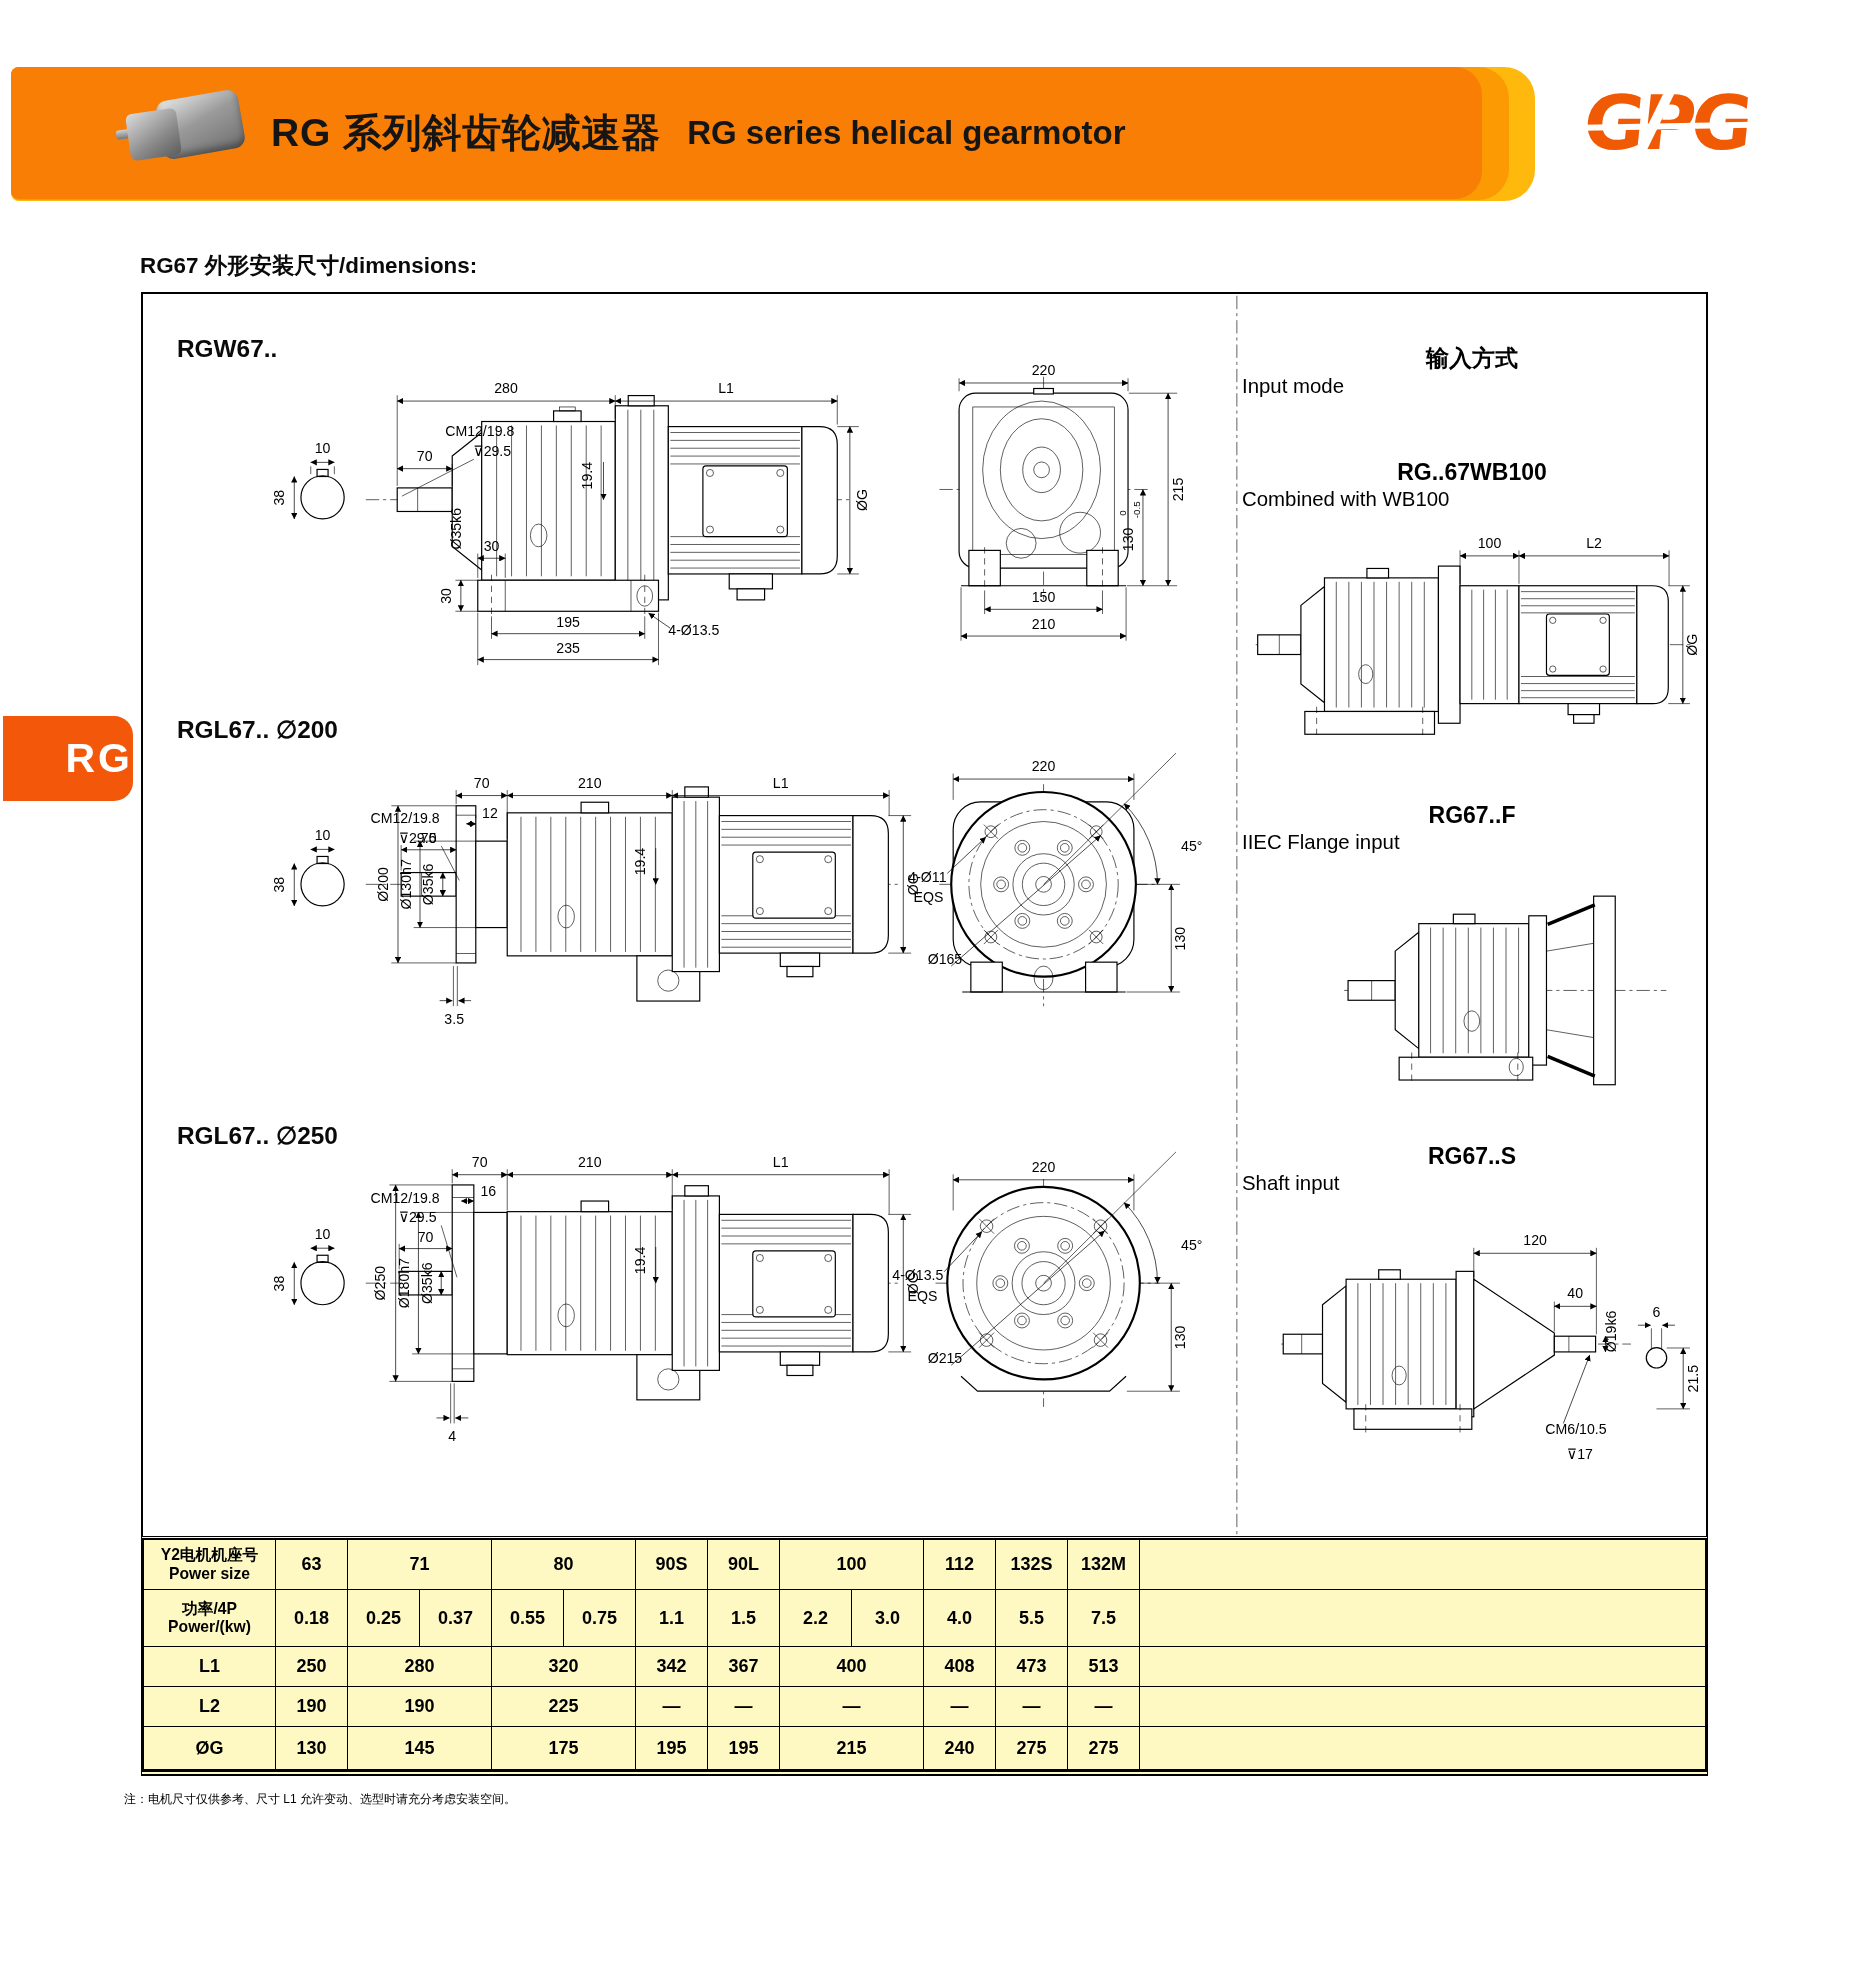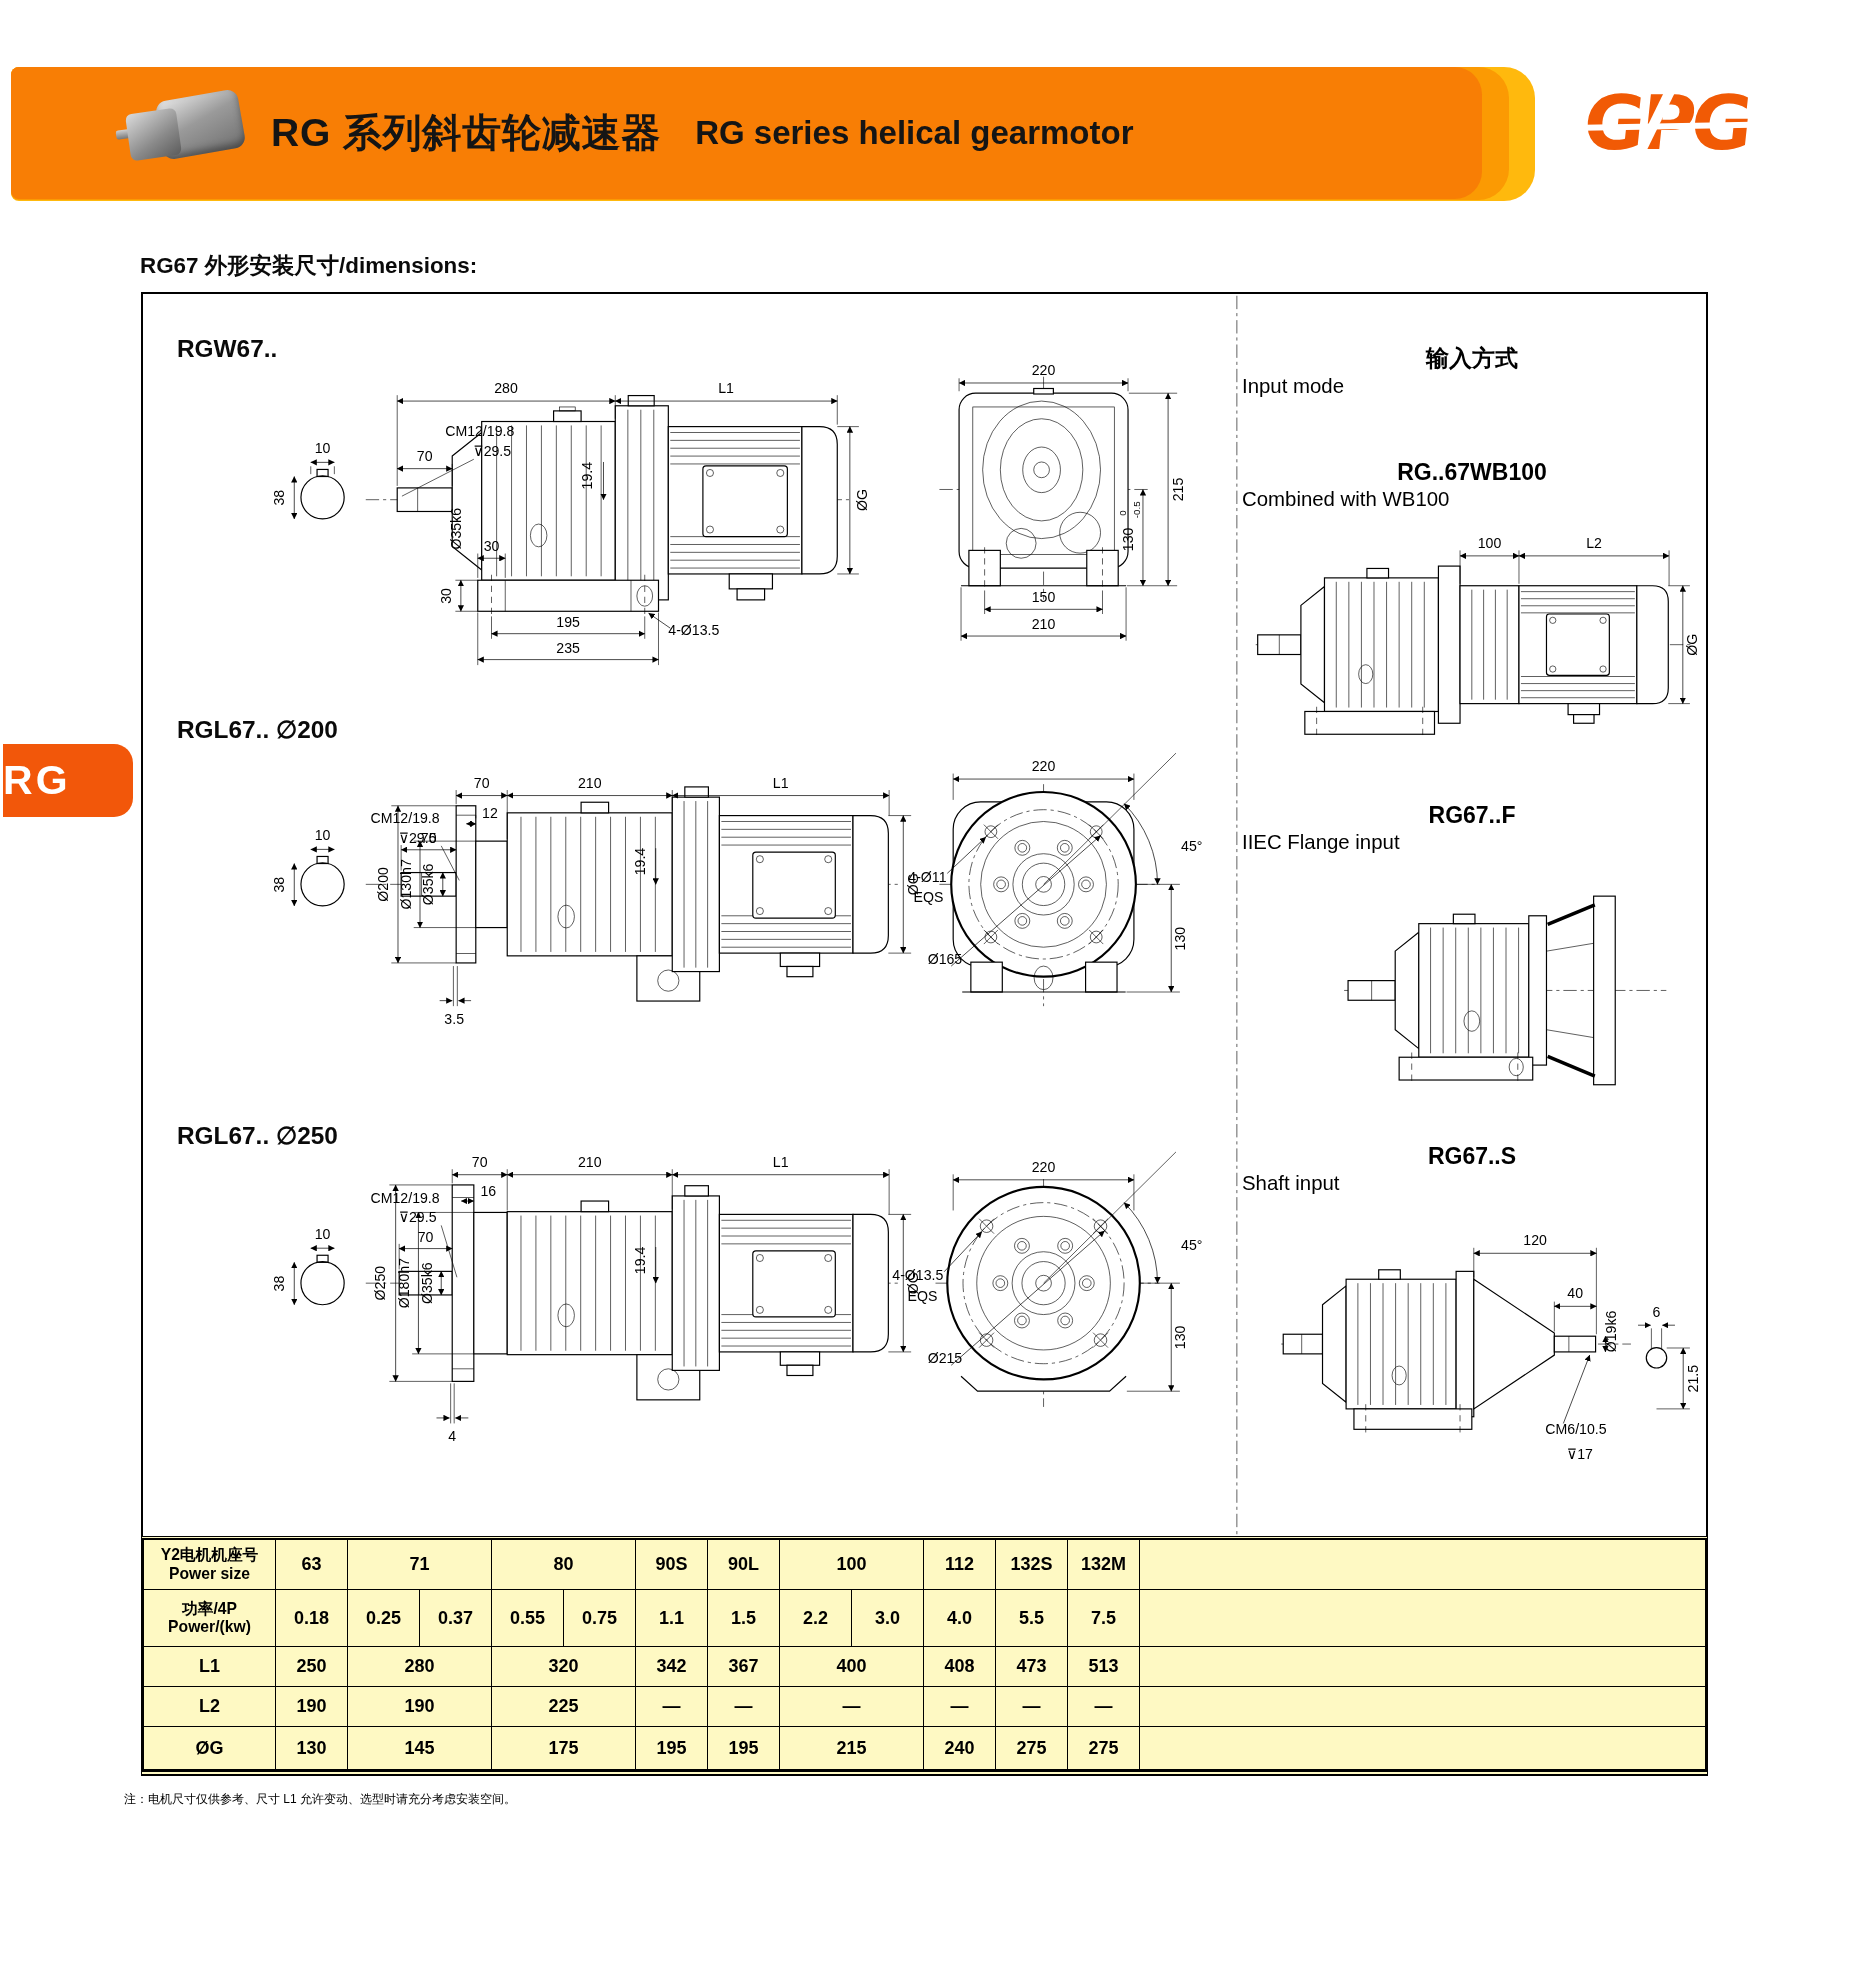--- a/index.html
+++ b/index.html
@@ -7,35 +7,35 @@
     --footerdeep:#F96900; --footermid:#FB9303; --footergold:#FFB608; --logo:#F15A05;
   }
   *{margin:0;padding:0;box-sizing:border-box}
   body{font-family:"Liberation Sans",sans-serif;background:#fff;color:#000}
   .page{position:relative;width:1872px;height:2647px;background:#fff;overflow:hidden}
 
   
   .hdr-gold{position:absolute;left:11px;top:67px;width:1524px;height:134px;background:var(--gold);border-radius:7.9px 31px 31px 7.9px}
   .hdr-mid{position:absolute;left:11px;top:67px;width:1498px;height:133px;background:var(--orangemid);border-radius:7.9px 31px 31px 7.9px}
   .hdr-bar{position:absolute;left:11px;top:67px;width:1471px;height:132px;background:var(--orange);border-radius:7.9px 27.5px 27.5px 7.9px}
-  .title-row{position:absolute;left:271px;top:67px;height:132px;display:flex;align-items:center;gap:34px}
+  .title-row{position:absolute;left:271px;top:67px;height:132px;display:flex;align-items:center;gap:26px}
   .t-zh{font-size:39px;font-weight:900;letter-spacing:0.8px;color:#151515}
   .t-en{font-size:33px;font-weight:700;color:#151515}
   .gearpic{position:absolute;left:116px;top:83px;width:138px;height:88px}
   .gp-motor{position:absolute;left:43px;top:11.8px;width:83px;height:59px;border-radius:11px;background:linear-gradient(160deg,#e8e8e8,#9a9a9a 45%,#6f6f6f);transform:rotate(-10deg);box-shadow:inset 0 -4.7px 7px rgba(0,0,0,.35)}
   .gp-box{position:absolute;left:11.8px;top:27.5px;width:51px;height:47px;border-radius:6.3px;background:linear-gradient(150deg,#dcdcdc,#8a8a8a 60%,#5c5c5c);transform:rotate(-8deg)}
   .gp-shaft{position:absolute;left:0;top:46px;width:27.5px;height:8.6px;background:linear-gradient(#cfcfcf,#777);transform:rotate(-8deg);border-radius:2.4px}
   .logo{position:absolute;left:1584px;top:90px;width:200px;height:81px;overflow:hidden}
   .logo-txt{position:absolute;left:0;top:-11px;font-family:"DejaVu Sans",sans-serif;font-size:75px;font-weight:900;color:var(--logo);letter-spacing:-4.7px;transform:skewX(-6deg)}
   .logo-cut{position:absolute;background:#fff}
   .c1{left:-4%;top:41%;width:108%;height:7%;transform:rotate(-1deg)}
   .c2{left:31%;top:-12%;width:5%;height:124%;transform:rotate(26deg)}
 
   
-  .rg-tab{position:absolute;left:3.1px;top:744px;width:130px;height:73px;background:var(--tab);border-radius:0 19px 19px 0;display:flex;align-items:center;justify-content:flex-start}
+  .rg-tab{position:absolute;left:3.1px;top:716px;width:130px;height:85px;background:var(--tab);border-radius:0 19px 19px 0;display:flex;align-items:center;justify-content:flex-end}
   .rg-tab span{color:#fff;font-size:41px;font-weight:900;letter-spacing:3.1px}
 
   .section-heading{position:absolute;left:140px;top:250px;font-size:22.4px;font-weight:900;color:#0a0a0a}
 
   
   .draw-box{position:absolute;left:141px;top:292px;width:1567px;height:1244px;border:2px solid #000;border-bottom:none;background:#fff}
   .cad{position:absolute;left:143px;top:294px;width:1563px;height:1242px}
   .d-title{position:absolute;font-size:24.4px;font-weight:900;color:#0a0a0a}
   .r-zh{position:absolute;left:1242px;width:460px;text-align:center;font-size:23px;font-weight:900}
   .r-en{position:absolute;left:1242px;width:460px;text-align:left;font-size:20.4px}

